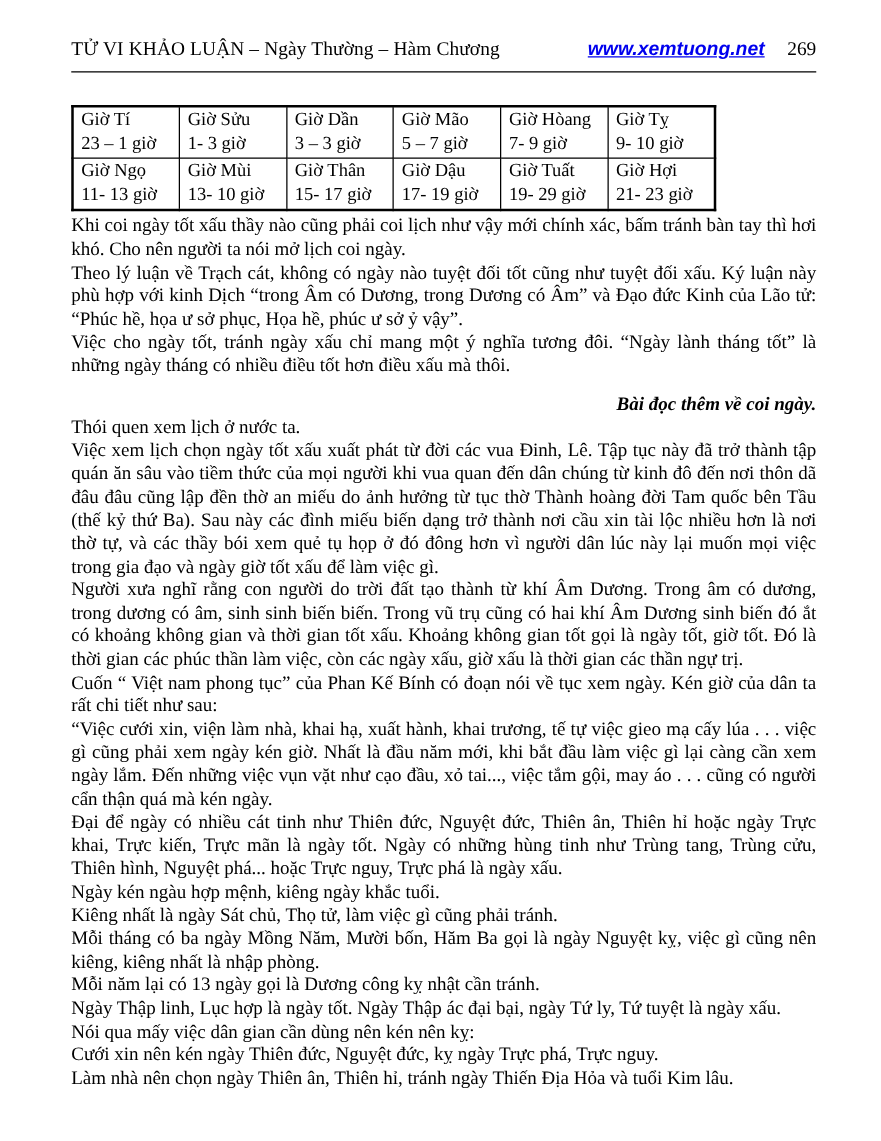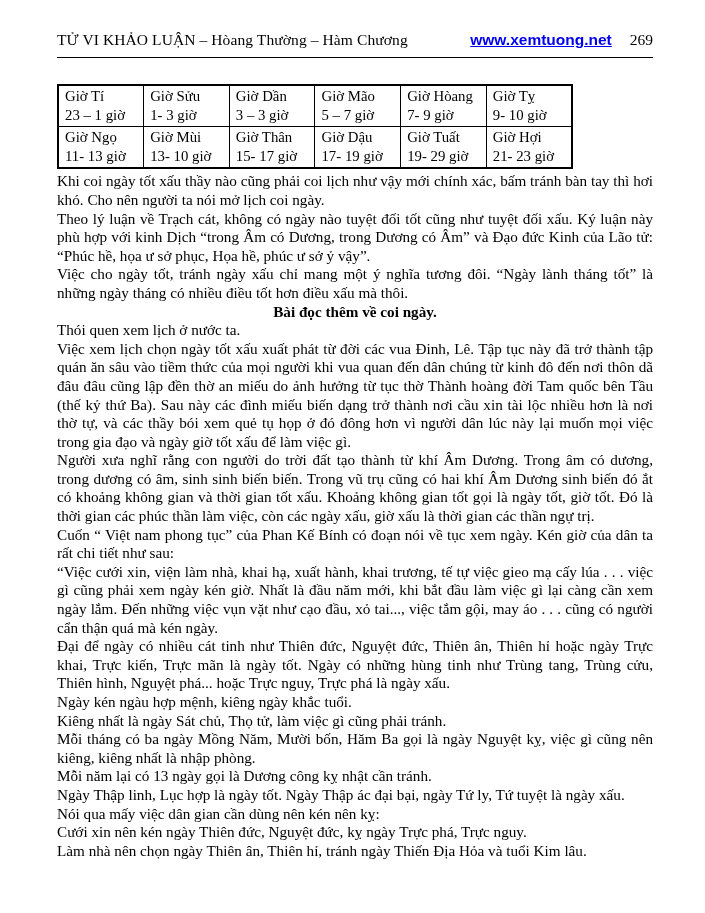--- a/index.html
+++ b/index.html
@@ -15,21 +15,21 @@
   }
   .hdr {
     display:flex; justify-content:space-between; align-items:baseline;
     font-size:15.5px; line-height:20px; white-space:nowrap;
   }
   .hdr-title { letter-spacing:0.1px; }
   .hdr-right { display:flex; align-items:baseline; gap:18px; }
   a.site {
     font-family:"Liberation Sans", sans-serif;
     font-weight:bold; font-size:15.5px;
-    color:#0000ee; text-decoration:underline; cursor:pointer;
+    color:#0000ee; text-decoration:underline; cursor:pointer;font-style:italic;
   }
   .rule { border:none; border-top:1.7px solid #000; margin:7px 0 0 0; }
 
   table.hours {
     border-collapse:collapse; table-layout:fixed;
     width:516px; margin-top:26px;
     border:2.4px solid #000;
   }
   table.hours td {
     border:1.3px solid #000;
@@ -39,30 +39,32 @@
   }
 
   .body-text { margin-top:3px; }
   .body-text p {
     margin:0;
     font-size:15.2px; line-height:18.6px;
     text-align:justify;
   }
   p.section-heading {
     font-weight:bold;
-    text-align:center;
+    margin-top:12px;
+    text-align:right;
+    font-style:italic;
   }
 </style>
 </head>
 <body>
 
 <div class="page">
 
   <div class="hdr">
-    <span class="hdr-title">TỬ VI KHẢO LUẬN – Hòang Thường – Hàm Chương</span>
+    <span class="hdr-title">TỬ VI KHẢO LUẬN – Ngày Thường – Hàm Chương</span>
     <span class="hdr-right">
       <a class="site">www.xemtuong.net</a>
       <span>269</span>
     </span>
   </div>
 
   <hr class="rule">
 
   <table class="hours">
     <tbody>

